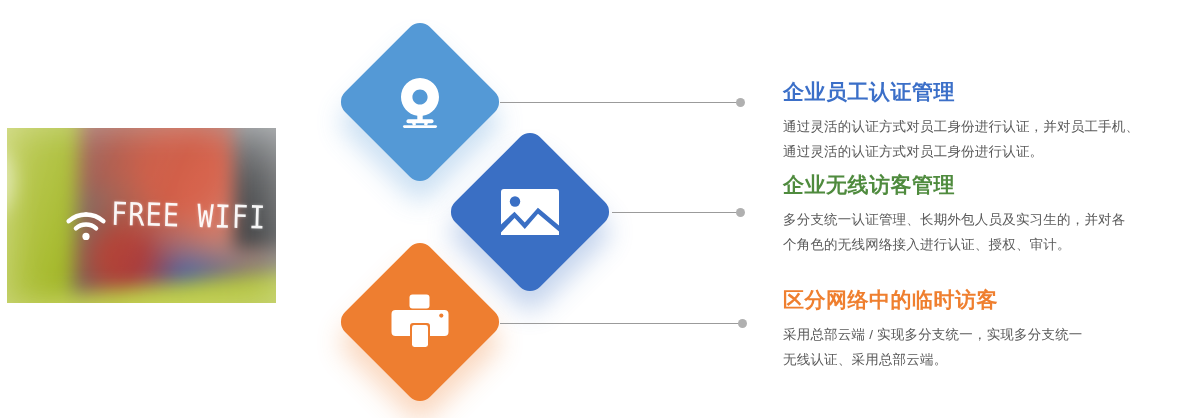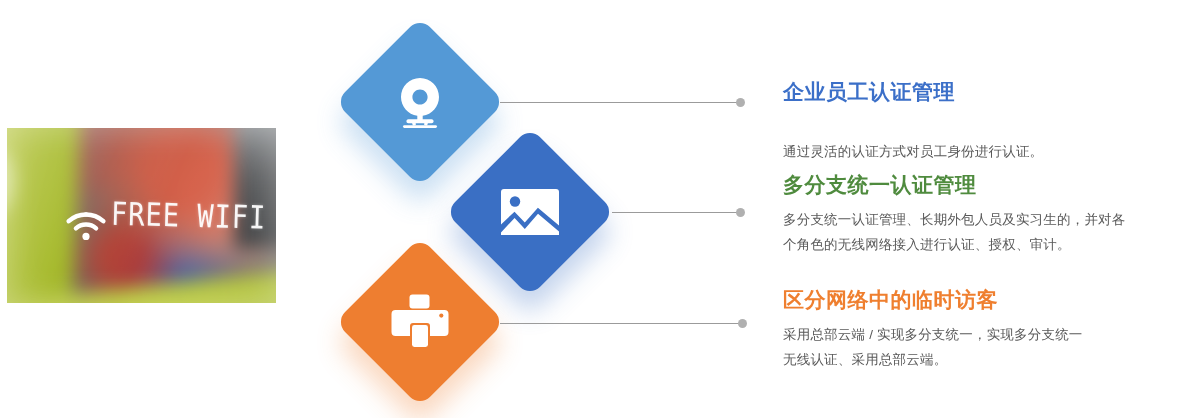--- a/index.html
+++ b/index.html
@@ -178,27 +178,27 @@
   <div class="conn c1"></div>
   <div class="conn-dot dot1"></div>
   <div class="conn c2"></div>
   <div class="conn-dot dot2"></div>
   <div class="conn c3"></div>
   <div class="conn-dot dot3"></div>
 
   <div class="block b1">
     <h3 class="h-blue">企业员工认证管理</h3>
     <p>
-      <br>
+      <span>通过灵活的认证方式对员工身份进行认证，并对员工手机、</span><br>
       <span>通过灵活的认证方式对员工身份进行认证。</span>
     </p>
   </div>
 
   <div class="block b2">
-    <h3 class="h-green">多分支统一认证管理</h3>
+    <h3 class="h-green">企业无线访客管理</h3>
     <p>
       <span>多分支统一认证管理、长期外包人员及实习生的，并对各</span><br>
       <span>个角色的无线网络接入进行认证、授权、审计。</span>
     </p>
   </div>
 
   <div class="block b3">
     <h3 class="h-orange">区分网络中的临时访客</h3>
     <p>
       <span>采用总部云端 / 实现多分支统一，实现多分支统一</span><br>

